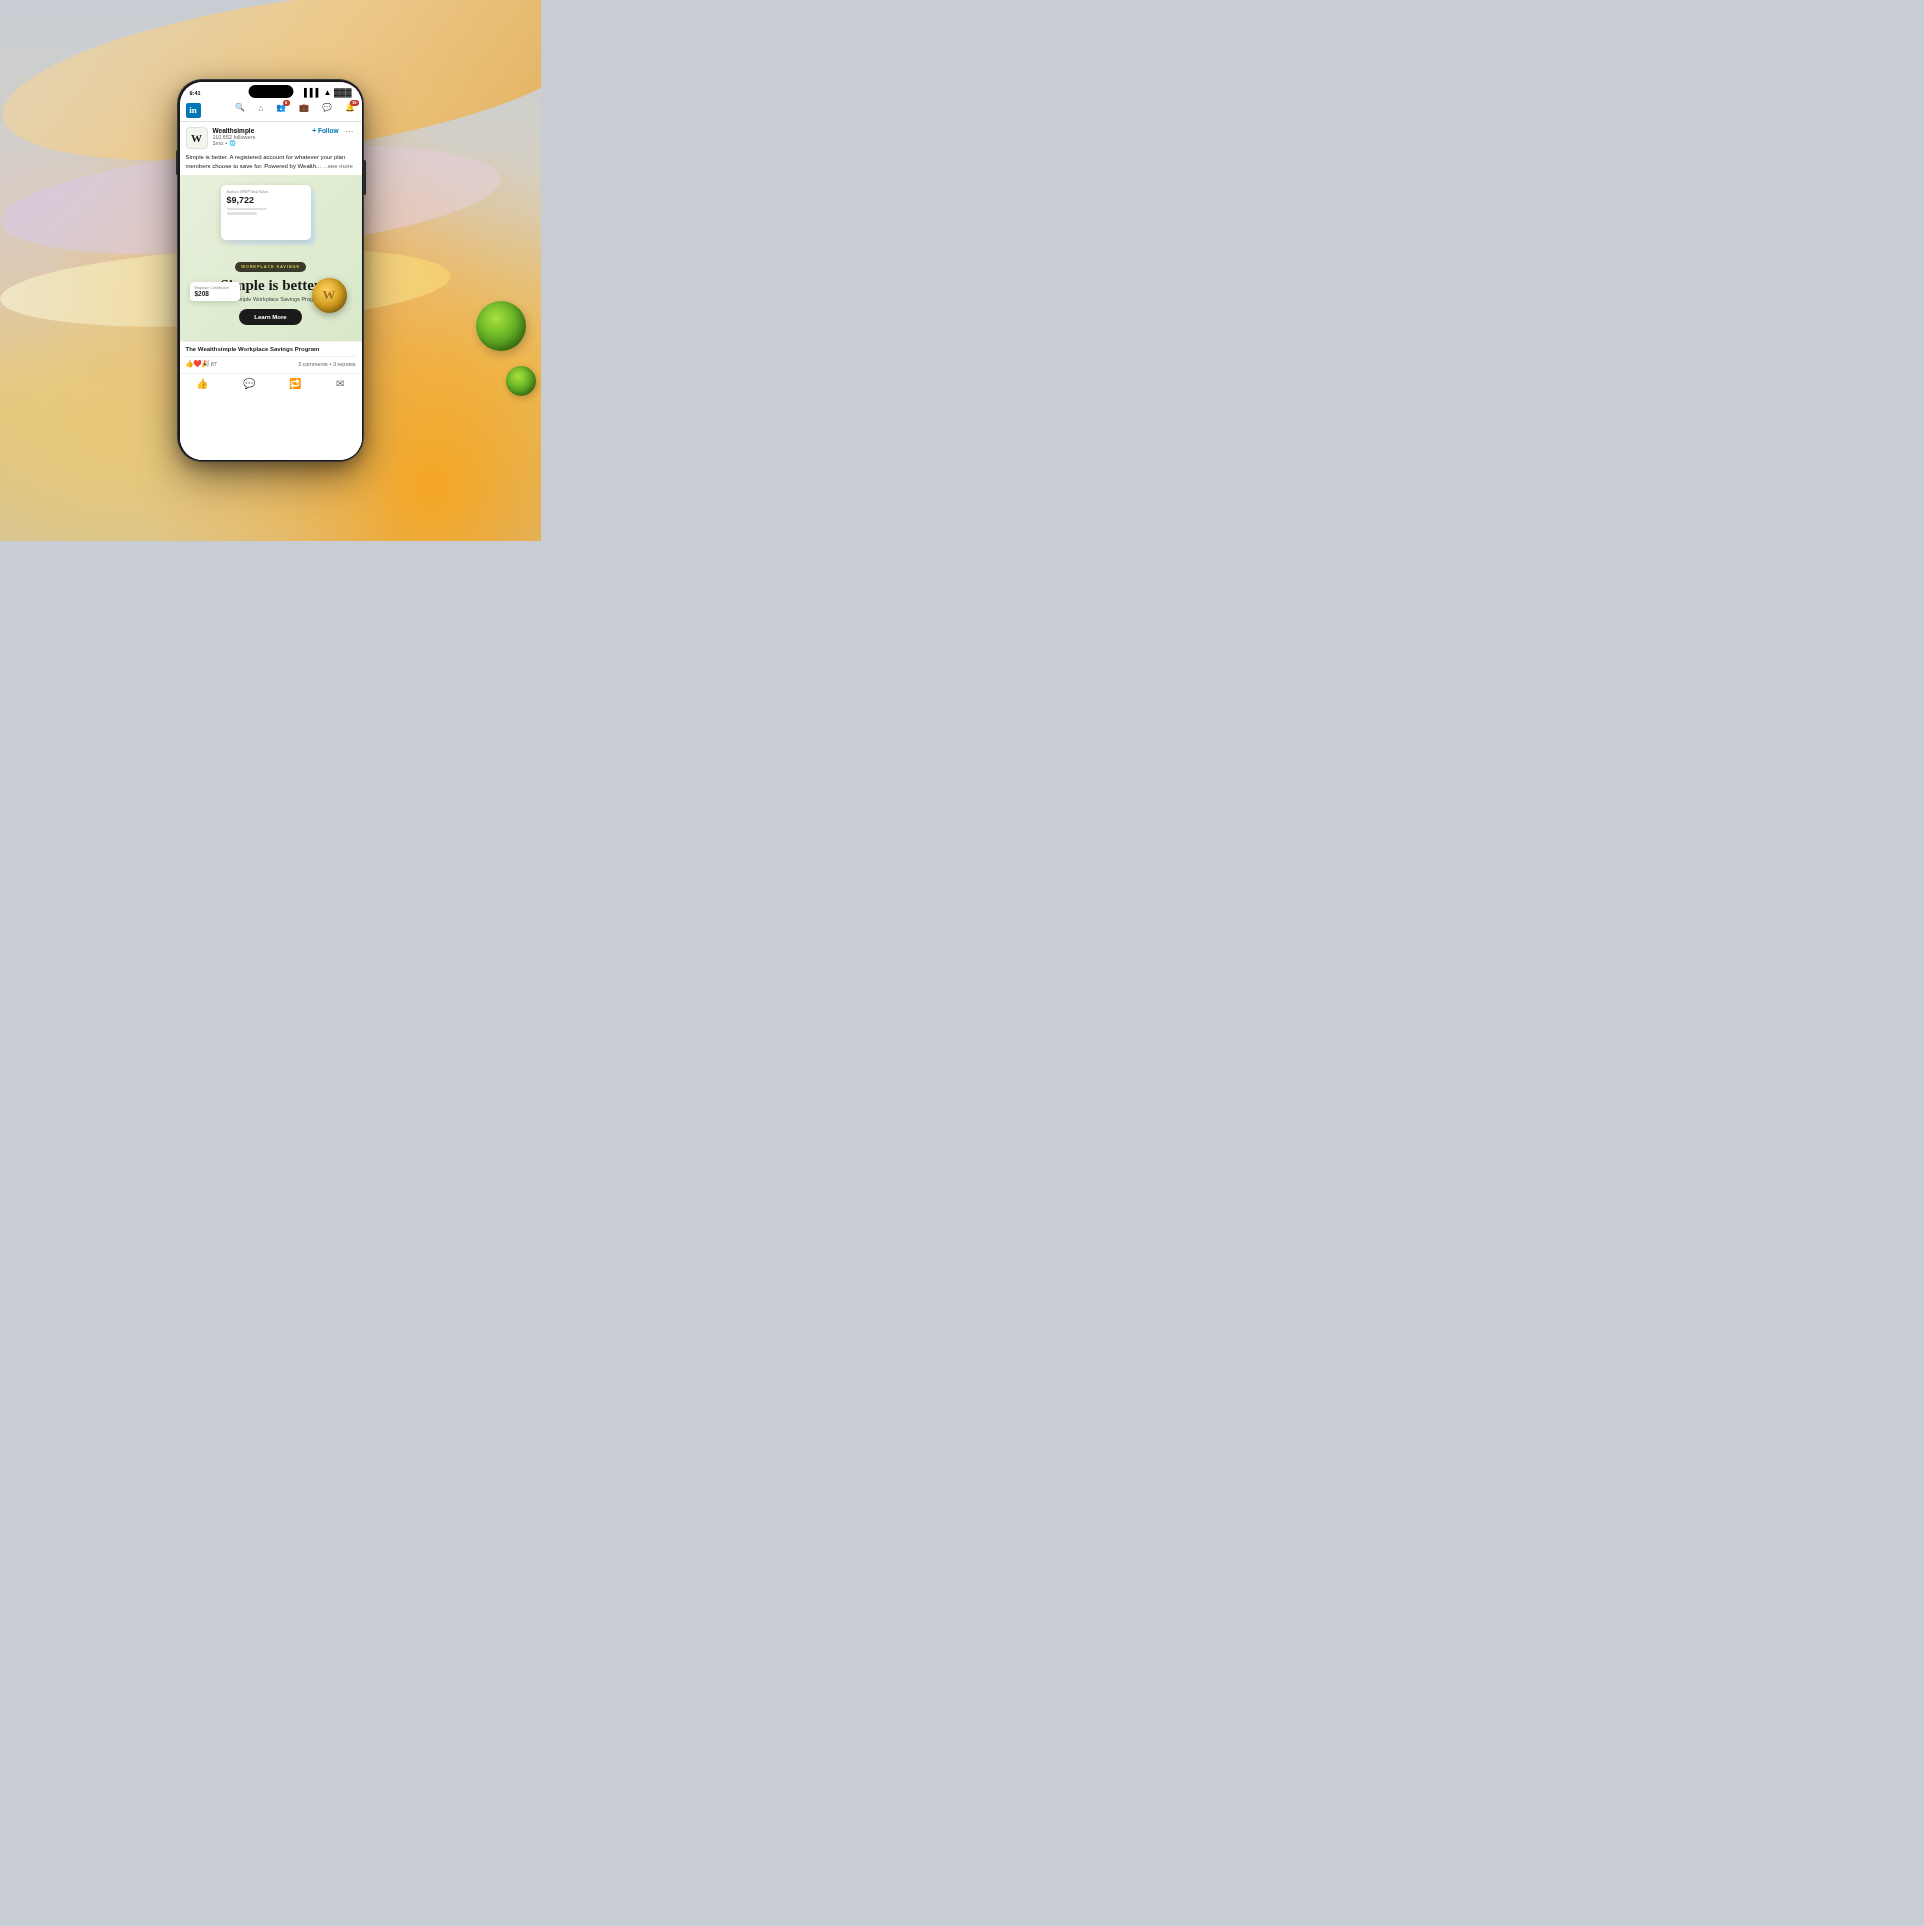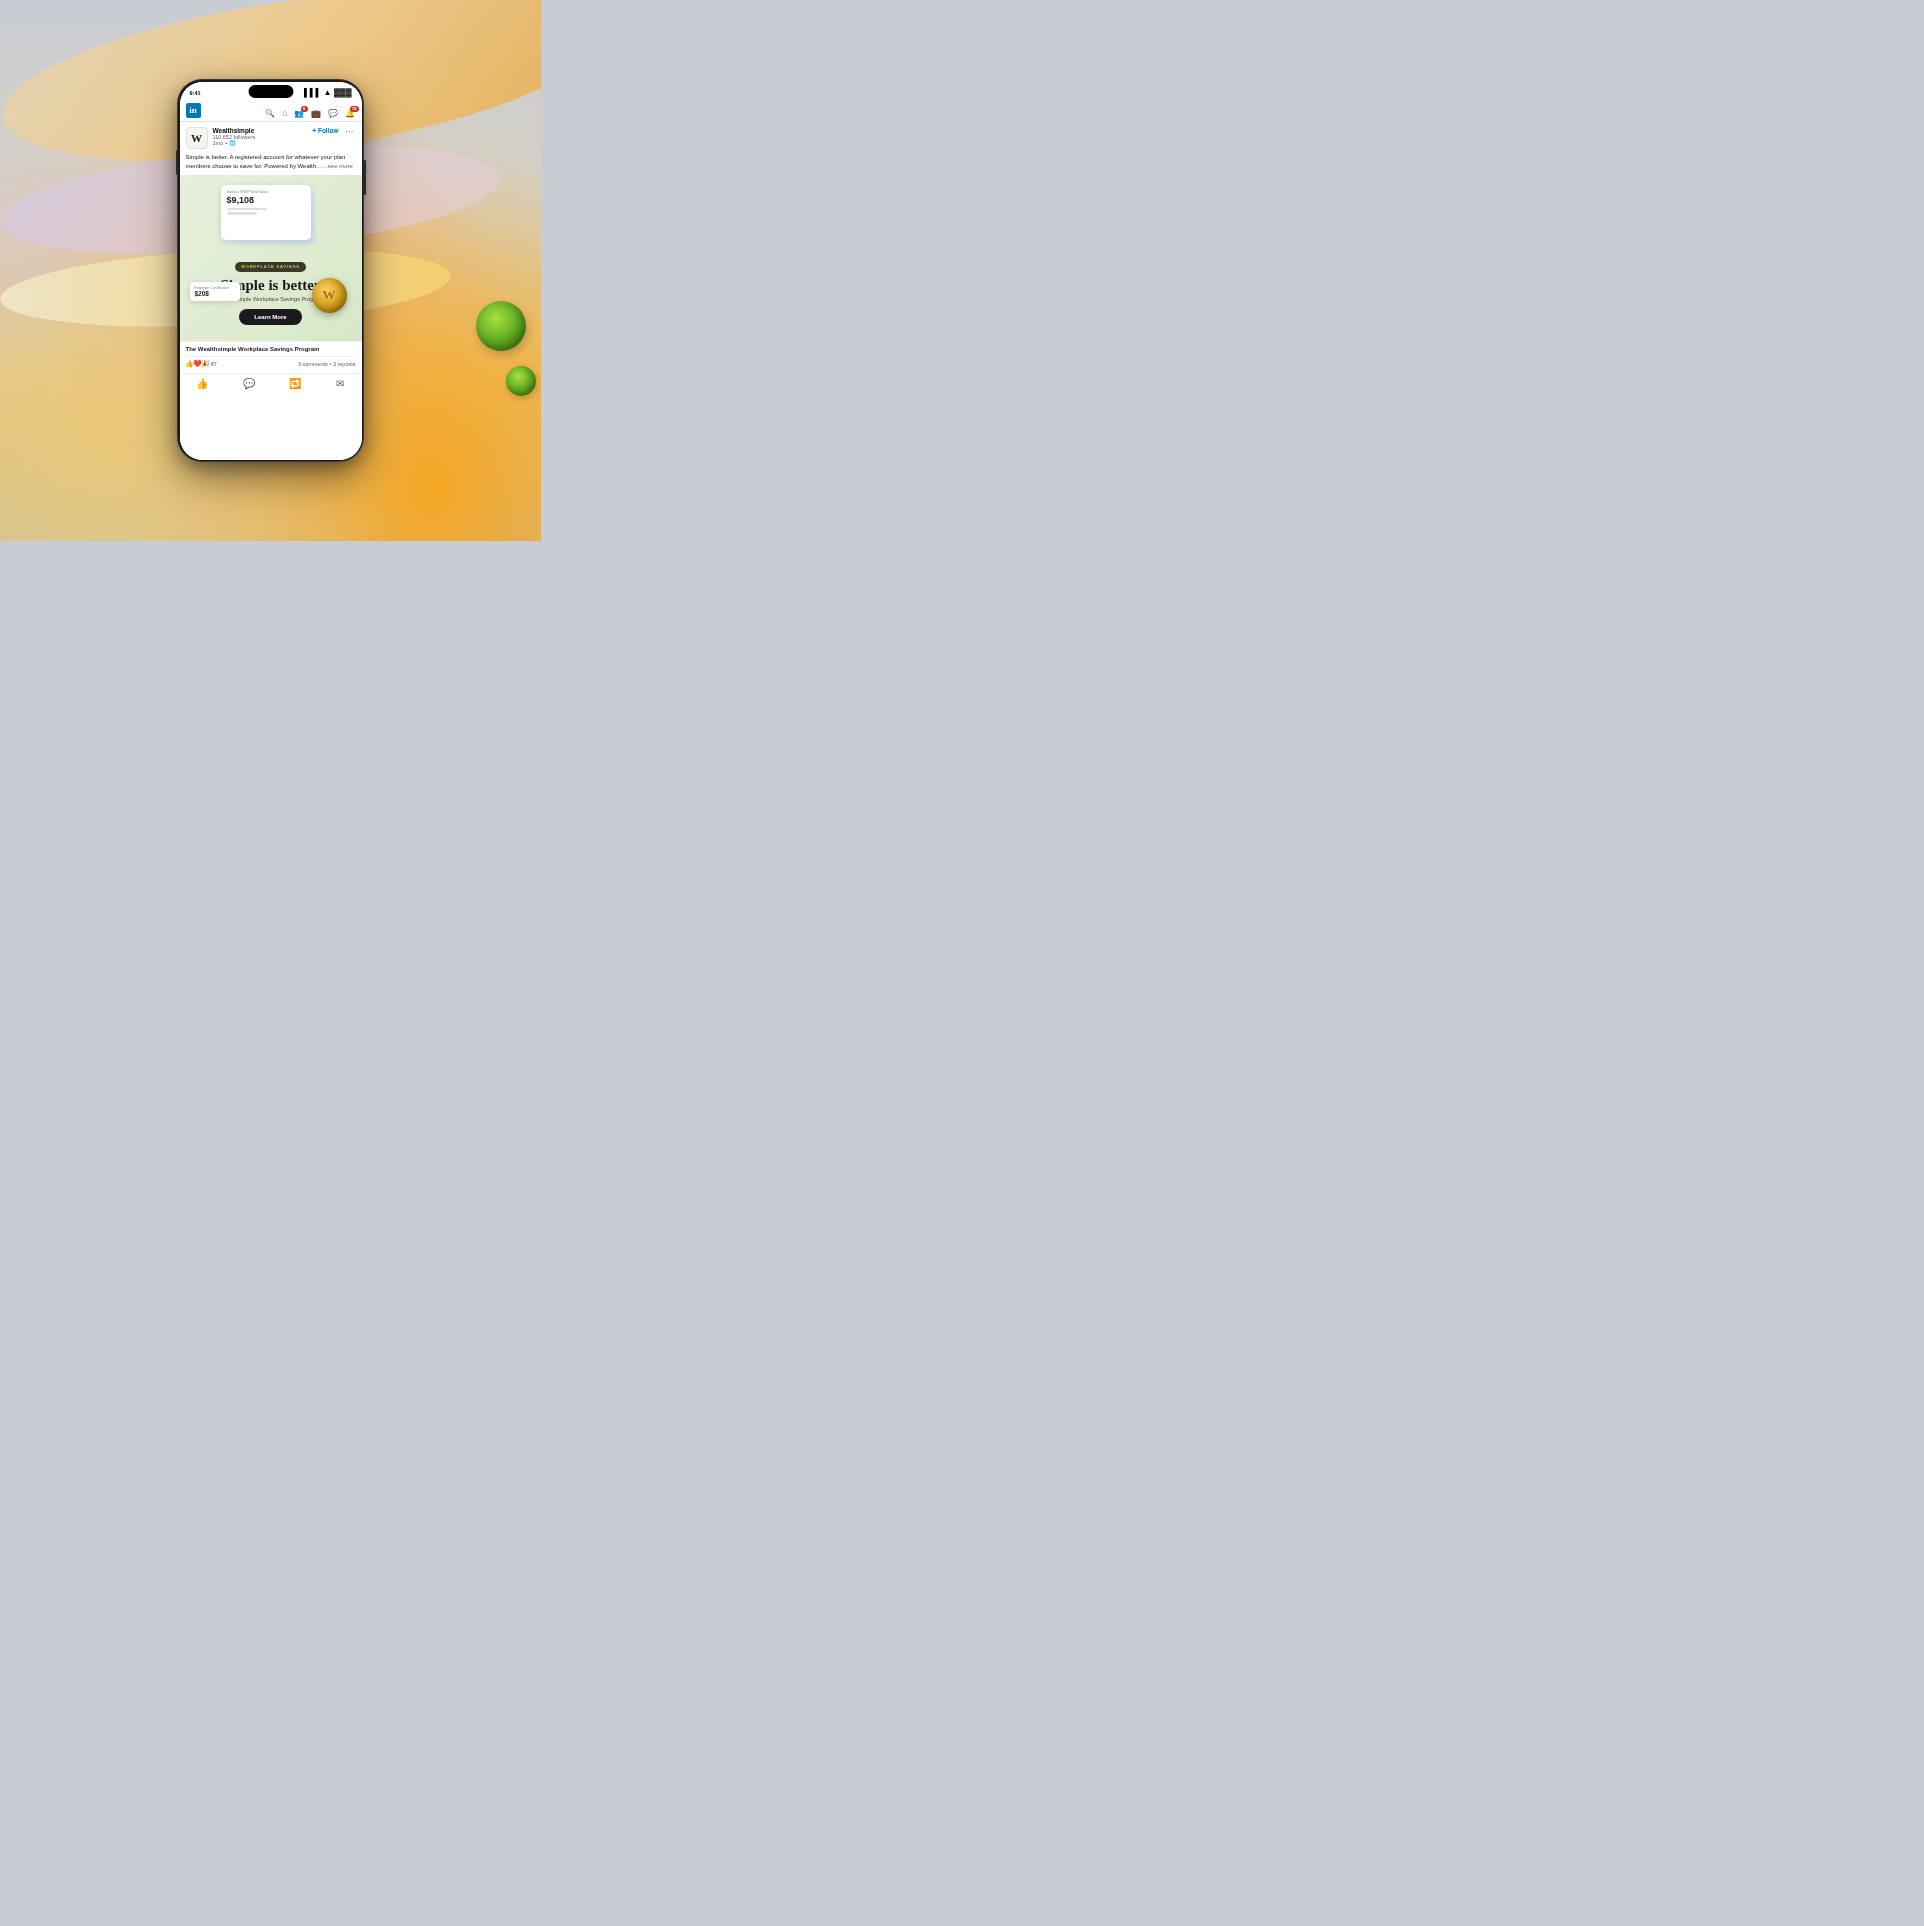--- a/index.html
+++ b/index.html
@@ -169,22 +169,22 @@
       align-items: center;
       gap: 2.5px;
     }
 
     
     .linkedin-nav {
       background: #fff;
       border-bottom: 0.5px solid #e0e0e0;
       padding: 3px 6px;
       display: flex;
-      align-items: flex-end;
-      gap: 7px;
+      align-items: flex-start;
+      gap: 13px;
       flex-shrink: 0;
     }
 
     .linkedin-logo {
       width: 15px;
       height: 15px;
       background: #0077B5;
       border-radius: 2px;
       display: flex;
       align-items: center;
@@ -631,21 +631,21 @@
           <span>Simple is better. A registered account for whatever your plan members choose to save for. Powered by Wealth...</span>
           <span class="see-more">...see more</span>
         </div>
 
         <div class="ad-image">
 
           <div class="card-mockup">
             <div class="card-back"></div>
             <div class="card-front">
               <div class="card-label">Sasha's GRSP Total Value</div>
-              <div class="card-value">$9,108</div>
+              <div class="card-value">$9,722</div>
               <div class="card-lines">
                 <div class="card-line"></div>
                 <div class="card-line"></div>
               </div>
             </div>
           </div>
 
           <div class="contrib-card">
             <div class="contrib-label">Employer Contribution</div>
             <div class="contrib-value">$208</div>

